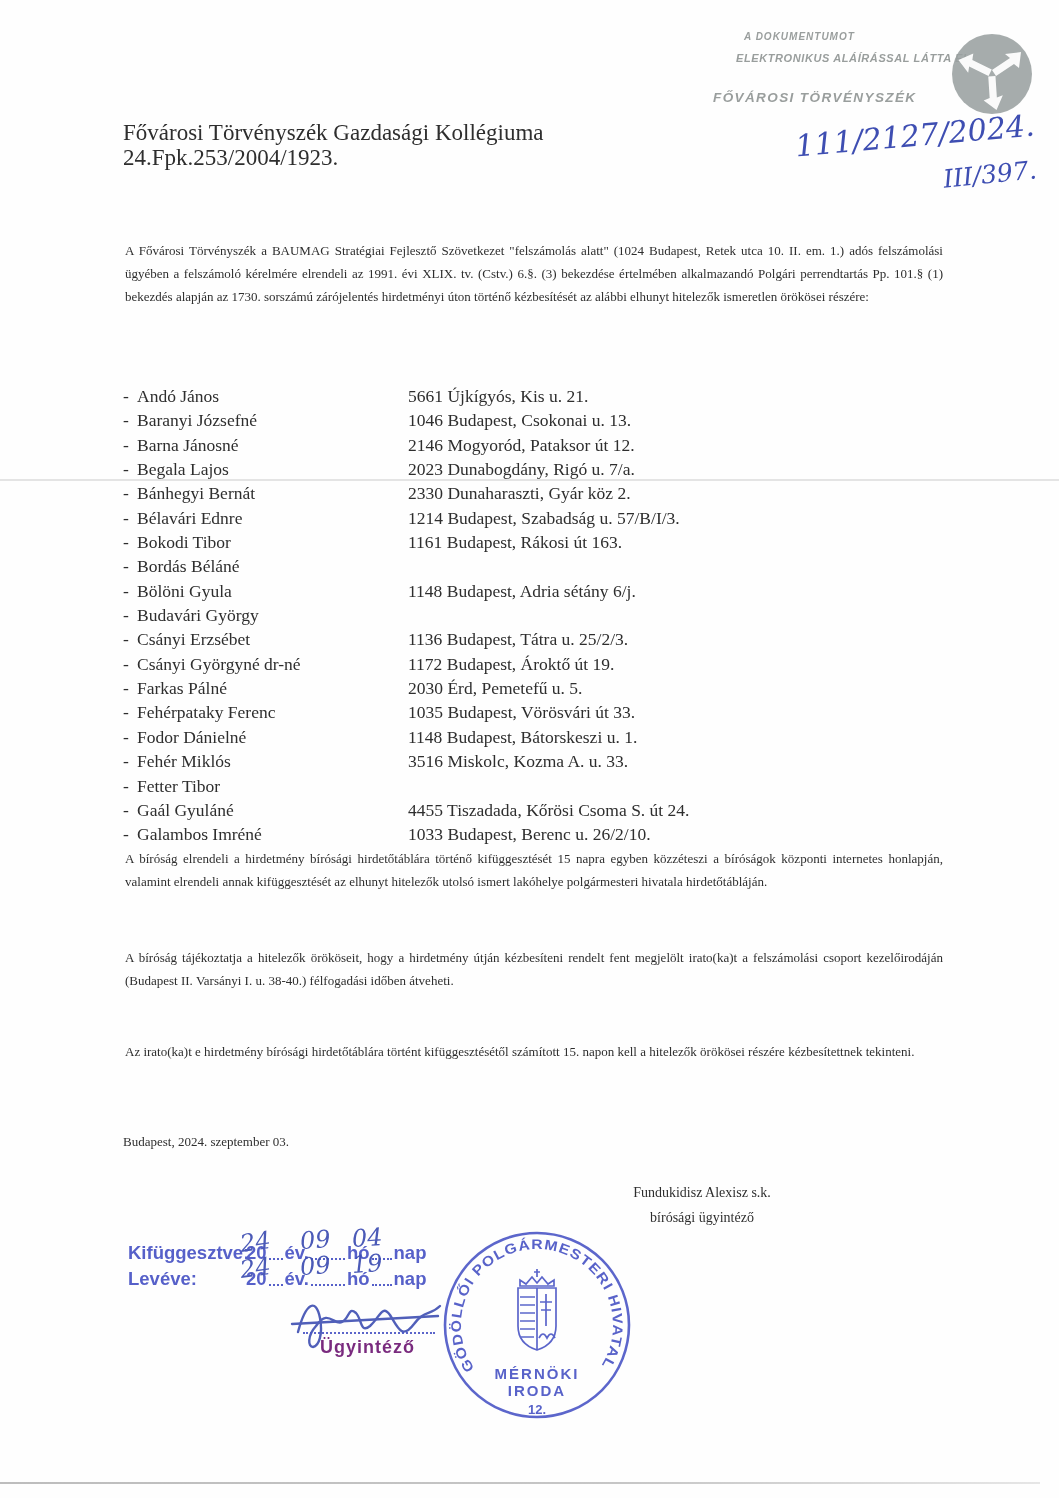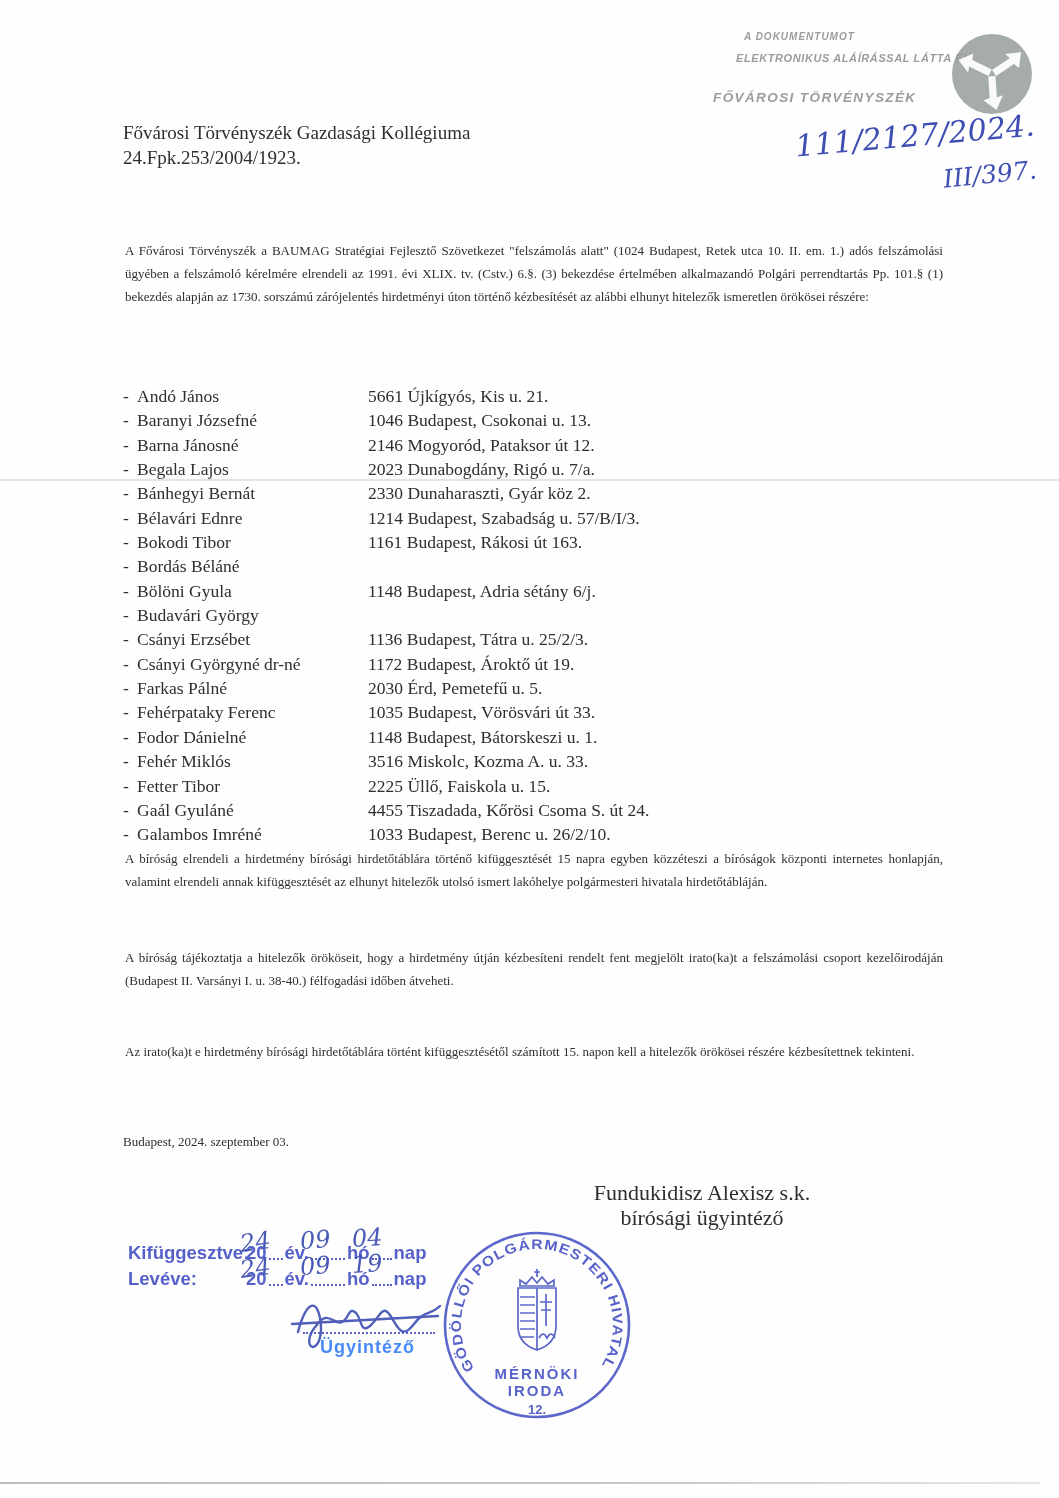--- a/index.html
+++ b/index.html
@@ -3,21 +3,21 @@
 <meta charset="utf-8">
 <style>
   html,body{margin:0;padding:0;background:#ffffff;}
   .page{
     position:relative;width:1059px;height:1498px;background:#fefefe;
     font-family:"Liberation Serif",serif;color:#2e2e2e;overflow:hidden;
   }
   .abs{position:absolute;}
 
   
-  .header{left:123px;top:120px;font-size:19px;line-height:25px;}
+  .header{left:123px;top:120px;font-size:23px;line-height:25px;}
 
   
   .es{color:#8f9493;font-family:"Liberation Sans",sans-serif;font-style:italic;
       font-weight:600;opacity:.9;white-space:nowrap;}
   .es1{left:744px;top:31px;font-size:10px;letter-spacing:1px;}
   .es2{left:736px;top:52px;font-size:11px;letter-spacing:.6px;}
   .es3{left:713px;top:90px;font-size:13.5px;letter-spacing:1.4px;}
 
   
   .hand{font-family:"DejaVu Serif",serif;font-style:italic;color:#3e4eb2;white-space:nowrap;}
@@ -33,47 +33,47 @@
   .p1{top:239px;}
   .p2{top:847px;}
   .p3{top:946px;}
   .p4{top:1040px;}
 
   
   .creditors{left:123px;top:384px;font-size:17.5px;}
   .crow{display:flex;height:24.35px;line-height:24.35px;white-space:nowrap;}
   .cdash{width:14px;}
   .cname{width:231px;}
-  .caddr{flex:1;}
+  .caddr{flex:1;margin-left:40px;}
 
   .dateline{left:123px;top:1134px;font-size:13px;}
 
   .sigblock{left:558px;top:1180px;width:288px;text-align:center;
-            font-size:22px;line-height:25px;}
+            font-size:14px;line-height:25px;}
 
   
   .srow{left:128px;display:flex;align-items:flex-end;height:24px;
         font-family:"Liberation Sans",sans-serif;font-weight:bold;
         font-size:18.5px;color:#4a55c5;opacity:.93;white-space:nowrap;}
   .srow1{top:1240px;}
   .srow2{top:1266px;}
   .slabel{width:118px;}
   .dots{border-bottom:2px dotted #4a55c5;margin:0 2px 4px 2px;}
   .d1{width:14px;}
   .d2{width:34px;}
   .d3{width:20px;}
   .hwnum{position:absolute;font-size:24px;font-weight:500;}
   .hwy{left:112px;top:-12px;transform:rotate(-8deg);}
   .hwm{left:172px;top:-14px;transform:rotate(-5deg);}
   .hwd{left:224px;top:-16px;transform:rotate(-4deg);}
 
   .sigline{left:303px;top:1330px;width:132px;height:2px;
            border-bottom:2.5px dotted #4a55c5;opacity:.9;}
   .clerk{left:320px;top:1337px;font-family:"Liberation Sans",sans-serif;
-         font-weight:bold;font-size:18px;color:#3b82f6;letter-spacing:1px;opacity:.93;}
+         font-weight:bold;font-size:18px;color:#701a75;letter-spacing:1px;opacity:.93;}
 
   
   .scan1{left:0;top:479px;width:1059px;height:1.5px;background:#e4e4e4;}
   .scan2{left:0;top:1482px;width:1040px;height:2px;
          background:linear-gradient(to right,#bdbdbd,#c6c6c6 60%,#e6e6e6);}
 
   svg text{font-family:"Liberation Sans",sans-serif;}
 </style>
 </head>
 <body>
@@ -181,21 +181,20 @@
         <span class="caddr">1148 Budapest, Bátorskeszi u. 1.</span>
       </div>
     <div class="crow">
         <span class="cdash">-</span>
         <span class="cname">Fehér Miklós</span>
         <span class="caddr">3516 Miskolc, Kozma A. u. 33.</span>
       </div>
     <div class="crow">
         <span class="cdash">-</span>
         <span class="cname">Fetter Tibor</span>
-        <span class="caddr">2225 Üllő, Faiskola u. 15.</span>
       </div>
     <div class="crow">
         <span class="cdash">-</span>
         <span class="cname">Gaál Gyuláné</span>
         <span class="caddr">4455 Tiszadada, Kőrösi Csoma S. út 24.</span>
       </div>
     <div class="crow">
         <span class="cdash">-</span>
         <span class="cname">Galambos Imréné</span>
         <span class="caddr">1033 Budapest, Berenc u. 26/2/10.</span>

